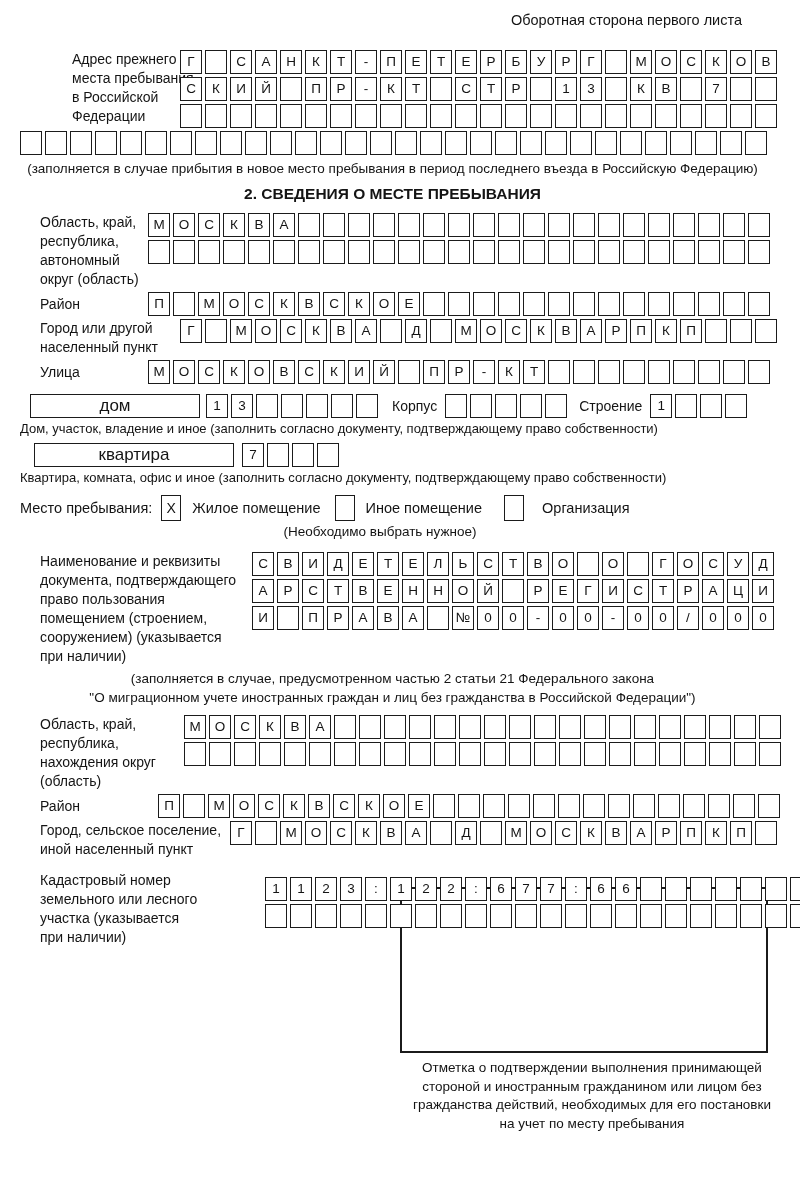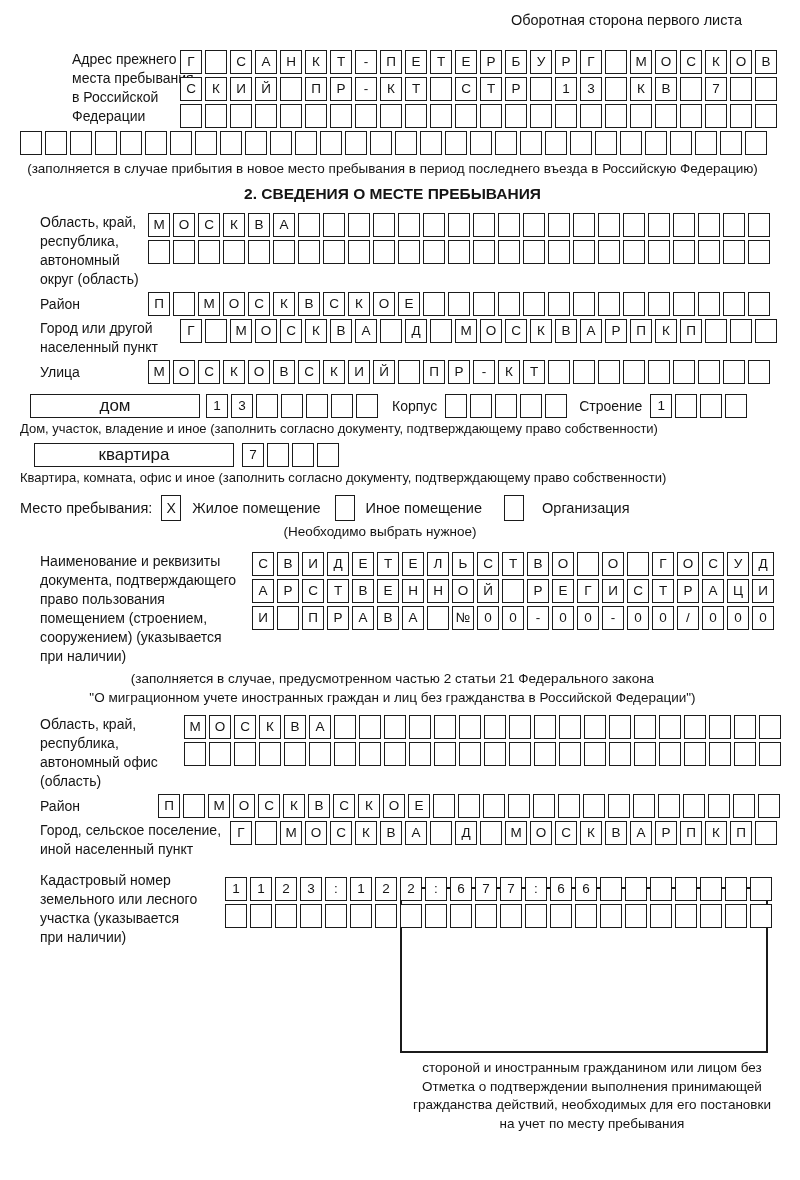--- a/index.html
+++ b/index.html
@@ -468,21 +468,21 @@
 
   <div class="center-note" style="margin-top:3px;line-height:19px;">
       <div>(заполняется в случае, предусмотренном частью 2 статьи 21 Федерального закона</div>
       <div>"О миграционном учете иностранных граждан и лиц без гражданства в Российской Федерации")</div>
     </div>
 
   <div class="frow" style="margin-top:8px;">
     <div class="flabel" style="width:164px;padding-left:20px;box-sizing:border-box;">
         <div>Область, край,</div>
         <div>республика,</div>
-        <div>автономный офис</div>
+        <div>нахождения округ</div>
         <div>(область)</div>
       </div>
     <div class="cells-col">
       <div class="cells">
           <span class="cell">М</span>
           <span class="cell">О</span>
           <span class="cell">С</span>
           <span class="cell">К</span>
           <span class="cell">В</span>
           <span class="cell">А</span>
@@ -589,21 +589,21 @@
         <span class="cell">В</span>
         <span class="cell">А</span>
         <span class="cell">Р</span>
         <span class="cell">П</span>
         <span class="cell">К</span>
         <span class="cell">П</span>
         <span class="cell"></span>
       </div>
   </div>
 
-  <div class="frow" style="margin-top:4px;">
+  <div class="frow" style="margin-top:4px;gap:40px;">
     <div class="flabel" style="width:205px;padding-left:20px;box-sizing:border-box;padding-top:8px;">
         <div>Кадастровый номер</div>
         <div>земельного или лесного</div>
         <div>участка (указывается</div>
         <div>при наличии)</div>
       </div>
     <div class="cells-col" style="padding-top:14px;">
       <div class="cells">
           <span class="cell">1</span>
           <span class="cell">1</span>
@@ -650,19 +650,19 @@
           <span class="cell"></span>
           <span class="cell"></span>
           <span class="cell"></span>
           <span class="cell"></span>
         </div>
     </div>
   </div>
 
   <div class="confirm-box" style="margin-top:-60px;"></div>
   <div class="confirm-caption">
+      <div>Отметка о подтверждении выполнения принимающей</div>
       <div>стороной и иностранным гражданином или лицом без</div>
-      <div>Отметка о подтверждении выполнения принимающей</div>
       <div>гражданства действий, необходимых для его постановки</div>
       <div>на учет по месту пребывания</div>
     </div>
 
 </div>
 
 </body></html>

